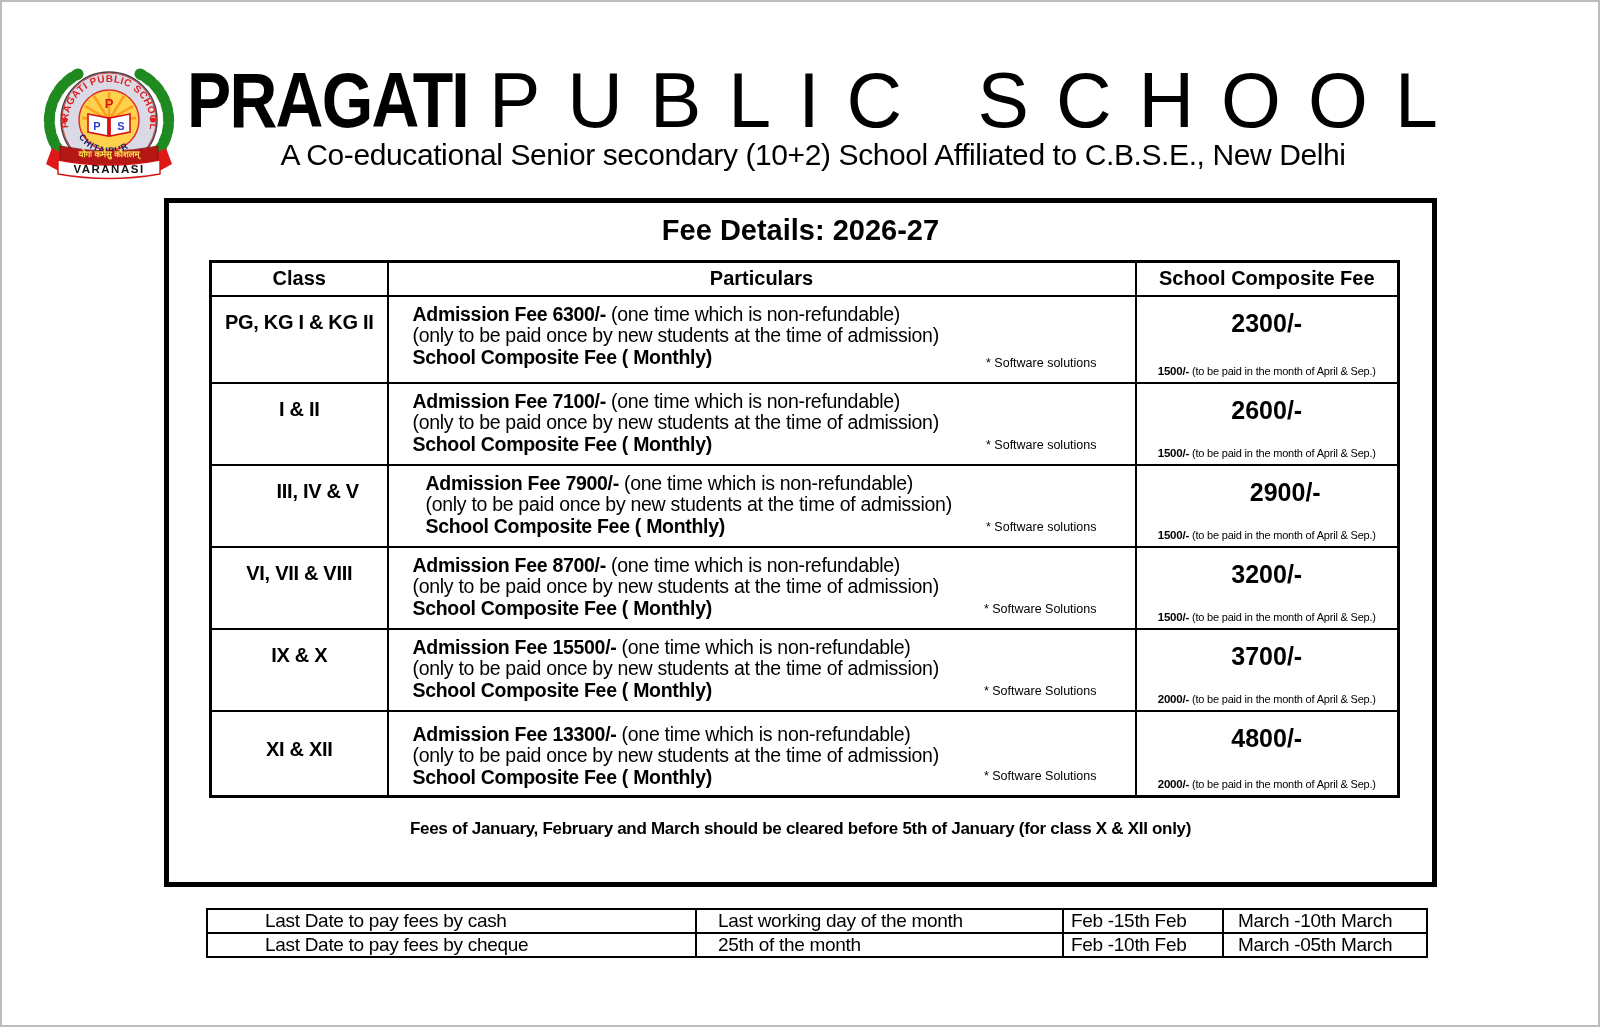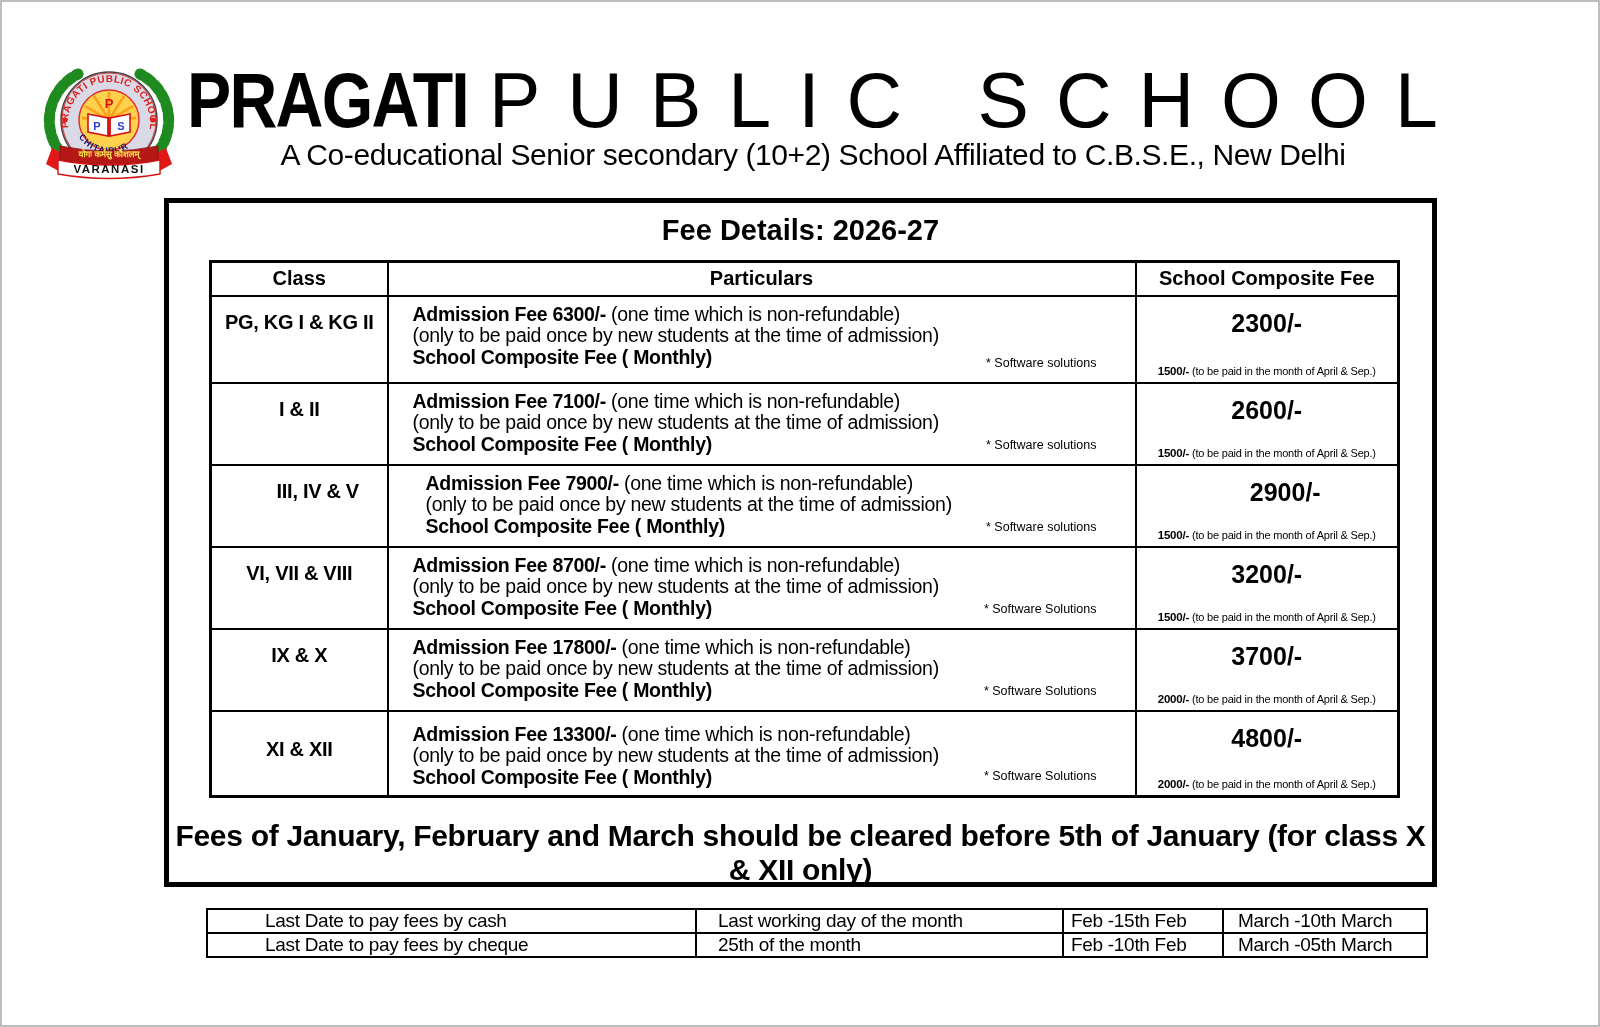--- a/index.html
+++ b/index.html
@@ -37,21 +37,21 @@
 
   .class-cell { vertical-align:top; text-align:center; font-weight:bold; font-size:20px; padding-top:14px; letter-spacing:-0.3px; }
   .part-cell { position:relative; vertical-align:top; padding:7px 0 0 24px; font-size:19.5px; line-height:21.8px; letter-spacing:-0.3px; }
   .part-cell b { letter-spacing:-0.3px; }
   .fn { position:absolute; right:38px; bottom:7px; font-size:12.5px; font-weight:normal; letter-spacing:0; }
   .fee-cell { position:relative; vertical-align:top; text-align:center; }
   .fee-big { display:block; margin-top:12px; font-size:25px; font-weight:bold; }
   .fee-sub { position:absolute; left:0; right:0; bottom:5px; font-size:11px; white-space:nowrap; text-align:center; letter-spacing:-0.2px; }
   .fee-sub b { font-size:11.5px; }
 
-  .fee-note { position:absolute; left:0; top:616px; width:100%; text-align:center; font-size:30px; font-weight:bold; letter-spacing:-0.3px; }
+  .fee-note { position:absolute; left:0; top:616px; width:100%; text-align:center; font-size:17px; font-weight:bold; letter-spacing:-0.3px; }
 
   
   table.deadline-table { position:absolute; left:204px; top:906px; width:1220px; border-collapse:collapse; table-layout:fixed; border:2px solid #000; font-size:19px; letter-spacing:-0.3px; }
   .deadline-table td { border:2px solid #000; height:21px; white-space:nowrap; overflow:hidden; }
   .dl-c1 { width:489px; padding-left:57px; }
   .dl-c2 { width:367px; padding-left:21px; }
   .dl-c3 { width:160px; padding-left:7px; }
   .dl-c4 { width:204px; padding-left:14px; }
 </style>
 </head>
@@ -181,21 +181,21 @@
             <div class="fn">* Software Solutions</div>
           </td>
           <td class="fee-cell">
             <span class="fee-big">3200/-</span>
             <div class="fee-sub"><b>1500/-</b> <span>(to be paid in the month of April &amp; Sep.)</span></div>
           </td>
         </tr>
         <tr class="r5">
           <td class="class-cell">IX &amp; X</td>
           <td class="part-cell">
-            <div><b>Admission Fee 17800/-</b> <span>(one time which is non-refundable)</span></div>
+            <div><b>Admission Fee 15500/-</b> <span>(one time which is non-refundable)</span></div>
             <div>(only to be paid once by new students at the time of admission)</div>
             <div><b>School Composite Fee ( Monthly)</b></div>
             <div class="fn">* Software Solutions</div>
           </td>
           <td class="fee-cell">
             <span class="fee-big">3700/-</span>
             <div class="fee-sub"><b>2000/-</b> <span>(to be paid in the month of April &amp; Sep.)</span></div>
           </td>
         </tr>
         <tr class="r6">

